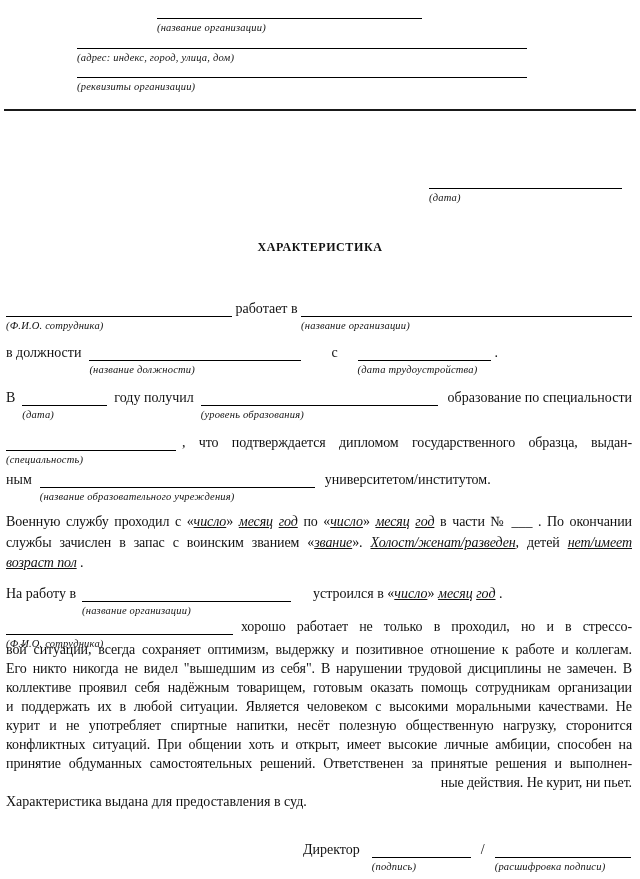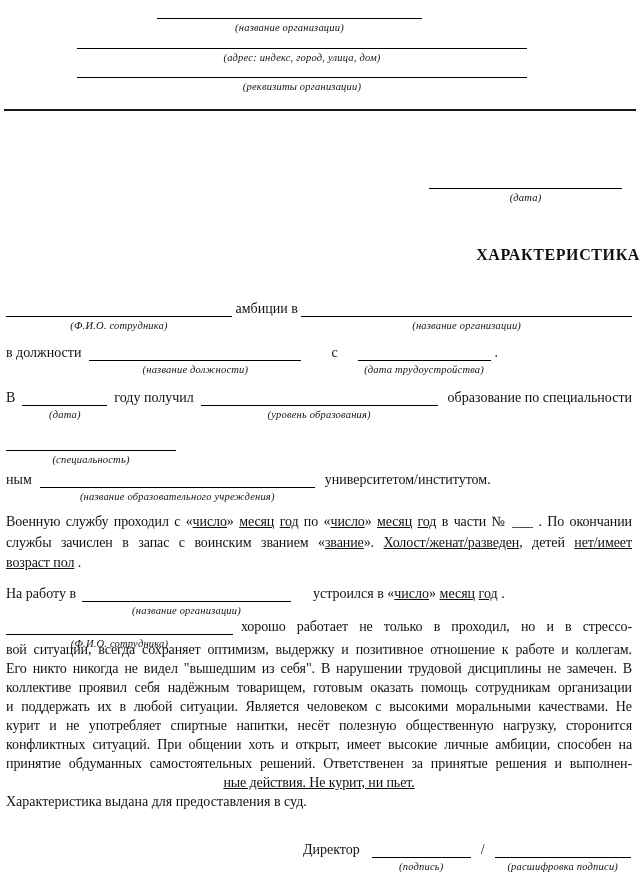--- a/index.html
+++ b/index.html
@@ -9,37 +9,37 @@
     font-size:14px;color:#111;overflow:hidden;margin:0 auto;
   }
   .row{position:absolute;left:6px;right:8px;display:flex;align-items:baseline;line-height:17px;}
   .tblock{position:absolute;left:6px;right:8px;}
   .fld{
     position:relative;display:inline-block;height:16px;
     border-bottom:1px solid #000;flex:none;
   }
   .fld.grow{flex:1;}
   .cap{
-    position:absolute;top:17px;left:0;width:100%;text-align:center;
+    position:absolute;top:17px;left:0;width:100%;text-align:left;
     font-style:italic;font-size:10.5px;letter-spacing:.2px;white-space:nowrap;color:#111;
   }
   .txt{white-space:pre;}
   .fjust{flex:1;text-align:justify;height:17px;letter-spacing:-.1px;}
   .fjust::after{content:"";display:inline-block;width:100%;height:0;}
   .mline{line-height:20.5px;height:20.5px;text-align:justify;letter-spacing:-.1px;}
   .mline.last{text-align:left;}
   .mline:not(.last)::after{content:"";display:inline-block;width:100%;height:0;}
   .pline{line-height:19px;height:19px;text-align:justify;letter-spacing:-.1px;}
-  .pline.last{text-align:center;text-decoration:underline;}
+  .pline.last{text-align:right;}
   .pline:not(.last)::after{content:"";display:inline-block;width:100%;height:0;}
-  .ph{text-decoration:underline;}
+  .ph{font-style:italic;text-decoration:underline;}
   #rule{position:absolute;top:109px;left:4px;right:4px;border-top:2px solid #1a1a1a;}
   #title{
-    position:absolute;top:246px;left:0;width:100%;text-align:right;
-    font-weight:bold;font-size:16px;letter-spacing:.6px;
+    position:absolute;top:240px;left:0;width:100%;text-align:center;
+    font-weight:bold;font-size:12px;letter-spacing:.6px;
   }
   #purpose{position:absolute;top:792px;line-height:19px;}
 </style>
 </head>
 <body>
 
 <div id="page">
 
   <div class="row" style="top:2px">
     <span class="fld" style="margin-left:151px;width:265px">&nbsp;<span class="cap">(название организации)</span></span>
@@ -54,21 +54,21 @@
   <div id="rule"></div>
 
   <div class="row" style="top:172px">
     <span class="fld" style="margin-left:423px;width:193px">&nbsp;<span class="cap">(дата)</span></span>
   </div>
 
   <div id="title">ХАРАКТЕРИСТИКА</div>
 
   <div class="row" style="top:300px">
     <span class="fld" style="width:226px">&nbsp;<span class="cap">(Ф.И.О. сотрудника)</span></span>
-    <span class="txt"> амбиции в </span>
+    <span class="txt"> работает в </span>
     <span class="fld grow">&nbsp;<span class="cap">(название организации)</span></span>
   </div>
 
   <div class="row" style="top:344px">
     <span class="txt">в должности</span>
     <span class="fld" style="margin-left:8px;width:212px">&nbsp;<span class="cap">(название должности)</span></span>
     <span class="txt" style="margin-left:30px">с</span>
     <span class="fld" style="margin-left:20px;width:133px">&nbsp;<span class="cap">(дата трудоустройства)</span></span>
     <span class="txt" style="margin-left:4px">.</span>
   </div>
@@ -76,20 +76,21 @@
   <div class="row" style="top:389px">
     <span class="txt">В</span>
     <span class="fld" style="margin-left:7px;width:85px">&nbsp;<span class="cap">(дата)</span></span>
     <span class="txt" style="margin-left:7px">году получил</span>
     <span class="fld grow" style="margin-left:7px;margin-right:10px">&nbsp;<span class="cap">(уровень образования)</span></span>
     <span class="txt">образование по специальности</span>
   </div>
 
   <div class="row" style="top:434px">
     <span class="fld" style="width:170px">&nbsp;<span class="cap">(специальность)</span></span>
+    <span class="fjust" style="margin-left:6px">, что подтверждается дипломом государственного образца, выдан-</span>
   </div>
 
   <div class="row" style="top:471px">
     <span class="txt">ным</span>
     <span class="fld" style="margin-left:8px;width:275px">&nbsp;<span class="cap">(название образовательного учреждения)</span></span>
     <span class="txt" style="margin-left:10px">университетом/институтом.</span>
   </div>
 
   <div class="tblock" style="top:512px">
     <div class="mline"><span>Военную службу проходил с «</span><span class="ph">число</span><span>» </span><span class="ph">месяц</span><span> </span><span class="ph">год</span><span> по «</span><span class="ph">число</span><span>» </span><span class="ph">месяц</span><span> </span><span class="ph">год</span><span>  в части № ___ . По окончании</span></div>

